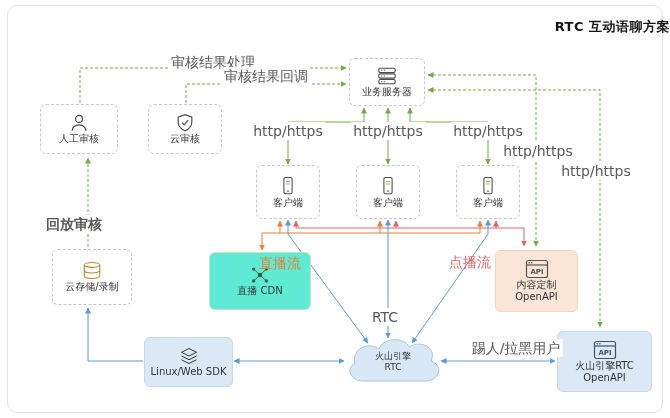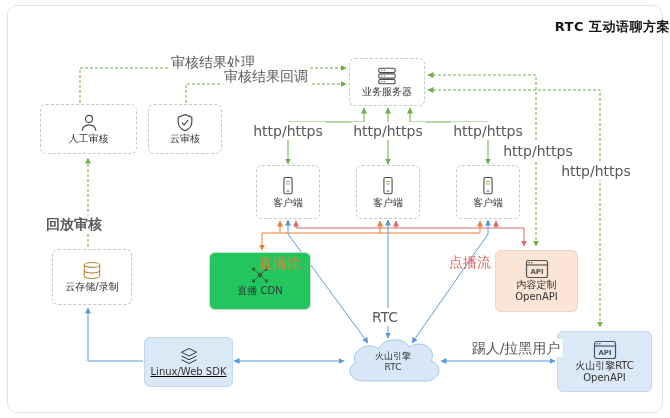--- a/index.html
+++ b/index.html
@@ -3,21 +3,21 @@
 <meta charset="utf-8">
 <style>
   html,body{margin:0;padding:0;background:#fff;font-family:"DejaVu Sans","Liberation Sans",sans-serif;}
   .canvas{position:relative;width:670px;height:418px;background:#fff;overflow:hidden;}
   .frame{position:absolute;left:7px;top:5px;width:654px;height:406px;border:1px solid #e4e4e4;border-radius:10px;}
   .title{position:absolute;left:0;right:0;top:18px;text-align:right;font-size:13px;font-weight:bold;color:#161616;letter-spacing:.5px;z-index:4;}
   .edges{position:absolute;left:0;top:0;z-index:1;}
   .node{position:absolute;box-sizing:border-box;display:flex;flex-direction:column;align-items:center;justify-content:center;gap:0;border-radius:6px;background:#fff;z-index:2;}
   .node .nl{font-size:10px;color:#333;line-height:1.2;text-align:center;white-space:nowrap;}
   .dashed{border:1px dashed #c8c8c8;}
-  .box-green{background:#22c55e;border:1px solid #cde0c2;}
+  .box-green{background:#5eead4;border:1px solid #cde0c2;}
   .box-orange{background:#fbe5d6;border:1px solid #f3d3bb;}
   .box-blue{background:#dbe8f5;border:1px solid #c3d8ec;}
   .plain{background:transparent;border:none;}
   .el{position:absolute;z-index:3;font-size:14px;color:#595959;background:#fff;padding:0 2px;transform:translate(-50%,-50%);white-space:nowrap;line-height:1.3;}
   .el.nobg{background:transparent;}
   .el.orange{color:#ed7d31;}
   .el.red{color:#e06666;}
   .ic{display:block;}
 </style>
 </head>
@@ -85,21 +85,21 @@
           <circle cx="8.2" cy="4.8" r="0.9"></circle>
         <circle cx="5.2" cy="11" r="0.9"></circle>
           <circle cx="8.2" cy="11" r="0.9"></circle>
         <circle cx="5.2" cy="17.2" r="0.9"></circle>
           <circle cx="8.2" cy="17.2" r="0.9"></circle>
       </g>
     </svg>
     <div class="nl">业务服务器</div>
   </div>
 
-  <div class="node dashed" style="left:40px;top:104px;width:97px;height:50px;">
+  <div class="node dashed" style="left:40px;top:104px;width:78px;height:50px;">
     <svg class="ic" width="20" height="20" viewBox="0 0 22 22">
       <g fill="none" stroke="#4a4a4a" stroke-width="1.3">
         <circle cx="11" cy="6.5" r="3.8"></circle>
         <path d="M3.5,19.5 a7.5,6.5 0 0 1 15,0"></path>
       </g>
     </svg>
     <div class="nl">人工审核</div>
   </div>
 
   <div class="node dashed" style="left:148px;top:104px;width:74px;height:50px;">
@@ -176,21 +176,21 @@
         <line x1="1.5" y1="6" x2="22.5" y2="6"></line>
       </g>
       <circle cx="4.2" cy="3.8" r="0.8" fill="currentColor"></circle>
         <circle cx="6.8" cy="3.8" r="0.8" fill="currentColor"></circle>
       <text x="12" y="14.8" font-size="7" font-weight="bold" text-anchor="middle" fill="currentColor">API</text>
     </svg>
     <div class="nl">内容定制</div>
     <div class="nl">OpenAPI</div>
   </div>
 
-  <div class="node box-blue" style="left:144px;top:337px;width:89px;height:50px;text-decoration:underline;">
+  <div class="node box-blue" style="left:144px;top:337px;width:89px;height:50px;">
     <svg class="ic" width="20" height="20" viewBox="0 0 24 22">
       <g fill="none" stroke="#333" stroke-width="1.2">
         <path d="M12,2 L21,6.5 12,11 3,6.5 Z"></path>
         <path d="M3,11 l9,4.5 9,-4.5"></path>
         <path d="M3,15.5 l9,4.5 9,-4.5"></path>
       </g>
     </svg>
     <div class="nl">Linux/Web SDK</div>
   </div>
 

